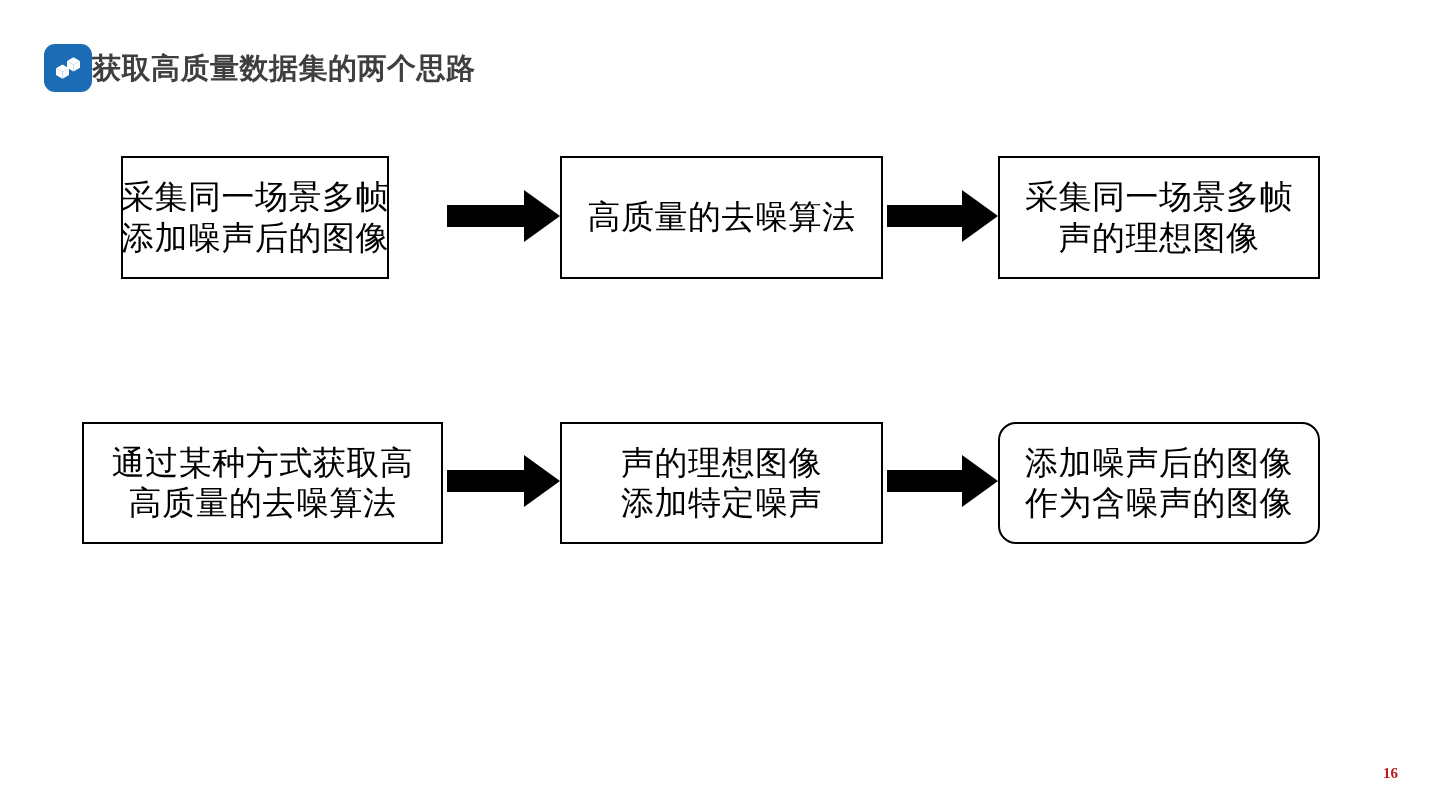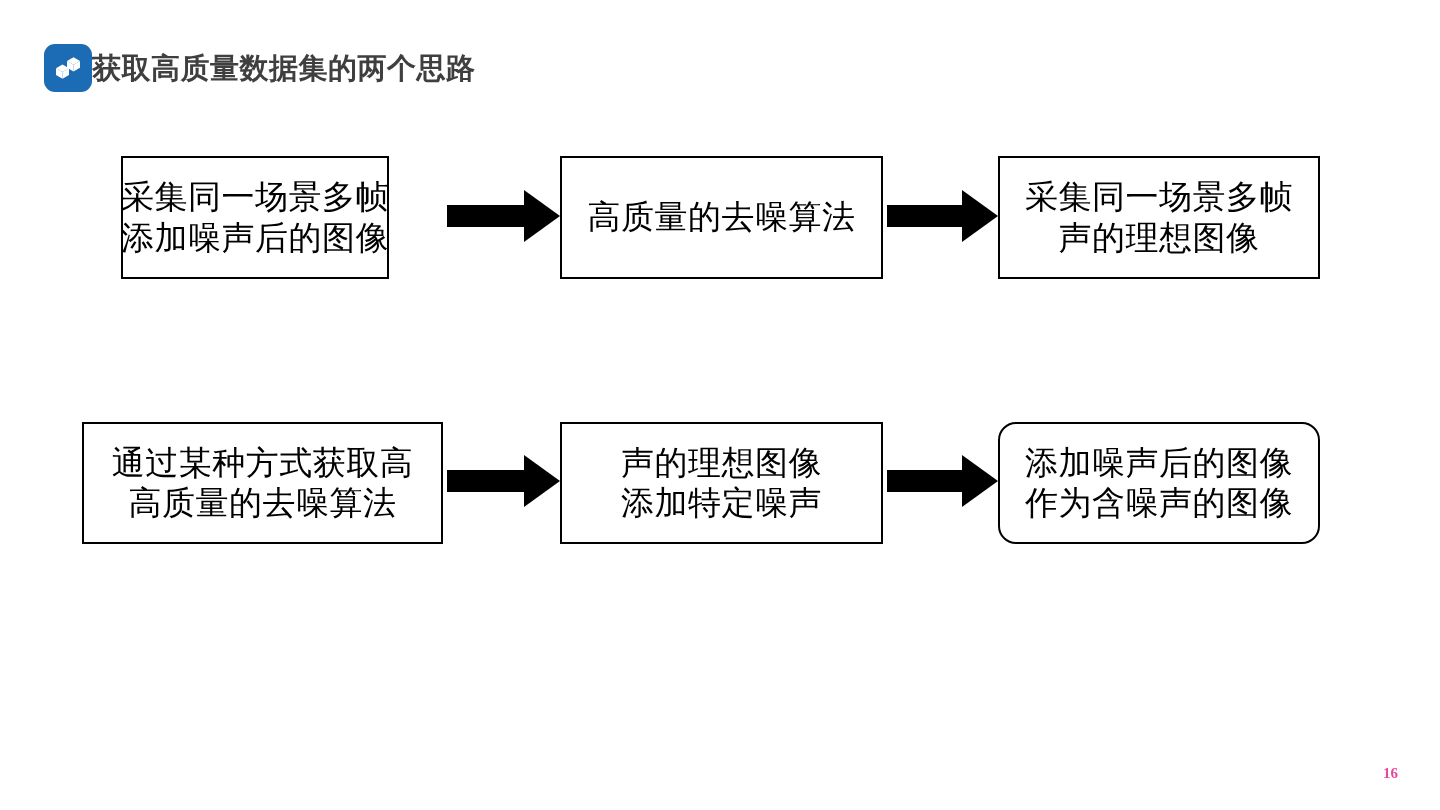--- a/index.html
+++ b/index.html
@@ -95,21 +95,21 @@
   }
 
   
   .page-number {
     position: absolute;
     right: 42px;
     bottom: 28px;
     font-family: "Liberation Serif", "DejaVu Serif", serif;
     font-size: 15px;
     font-weight: bold;
-    color: #ec4899;
+    color: #b91c1c;
   }
 </style>
 </head>
 <body>
 
 <div class="title-row">
   <div class="brand-badge">
     <svg width="30" height="30" viewBox="0 0 30 30" aria-hidden="true">
       <g fill="#ffffff">
         <polygon points="20.5,4.2 27.0,8.0 20.5,11.8 14.0,8.0"></polygon>

